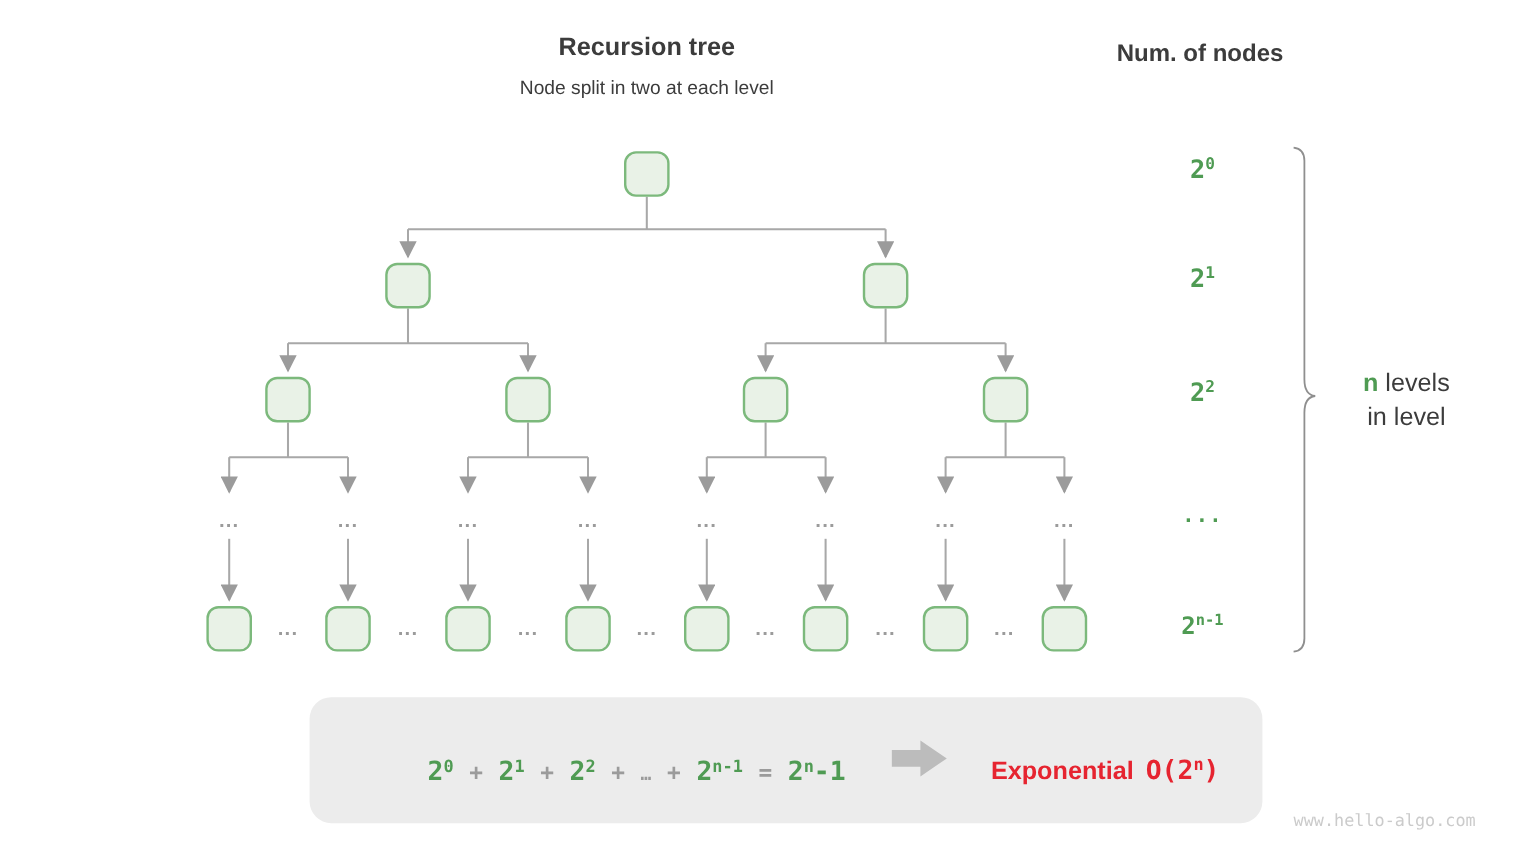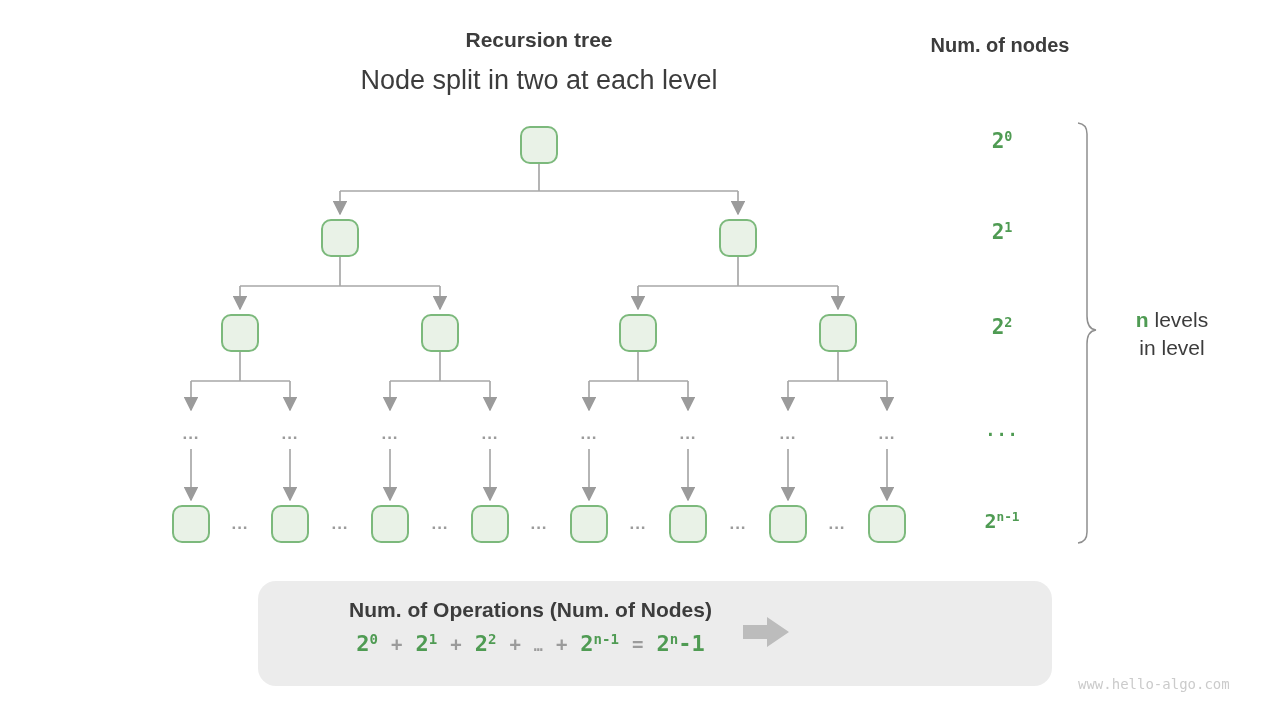--- a/index.html
+++ b/index.html
@@ -11,21 +11,21 @@
     overflow: hidden;
     color: #3c3c3c;
   }
   .abs { position: absolute; }
   .cx { transform: translateX(-50%); }
 
   .page-title {
     font-size: 21px; font-weight: bold; color: #3c3c3c; white-space: nowrap;
   }
   .page-subtitle {
-    font-size: 27px; color: #3c3c3c; white-space: nowrap;
+    font-size: 16px; color: #3c3c3c; white-space: nowrap;
   }
   .right-header {
     font-size: 20px; font-weight: bold; color: #3c3c3c;
     line-height: 29px; white-space: nowrap;
   }
 
   svg.layer { position:absolute; left:0; top:0; width:1280px; height:720px; }
 
   .node {
     position: absolute; width: 38px; height: 38px;
@@ -190,35 +190,37 @@
 <div class="lvl-label" style="left:967px; top:509px; font-size:20px;">
   <span>2</span><sup>n-1</sup>
 </div>
 
 <div class="brace-label" style="left:1112px; top:306px; width:120px;">
   <div><span class="n-green">n</span><span> levels</span></div>
   <div>in level</div>
 </div>
 
 <div class="summary-box">
-  <div class="box-title" style="left:0; top:17px; width:545px;">Num. of Operations (Num. of Nodes)</div>
 
   <div class="formula" style="left:0; top:50px; width:545px;">
     <span class="term"><span>2</span><sup>0</sup></span>
     <span class="op">+</span>
     <span class="term"><span>2</span><sup>1</sup></span>
     <span class="op">+</span>
     <span class="term"><span>2</span><sup>2</sup></span>
     <span class="op">+</span>
     <span class="ell">…</span>
     <span class="op">+</span>
     <span class="term"><span>2</span><sup>n-1</sup></span>
     <span class="op">=</span>
     <span class="term"><span>2</span><sup>n</sup><span>-1</span></span>
   </div>
 
   <svg width="48" height="36" style="position:absolute; left:485px; top:33px;">
     <polygon points="0,11 24,11 24,3 46,18 24,33 24,25 0,25" fill="#bcbcbc"></polygon>
   </svg>
 
+  <div class="tc-value" style="left:540px; top:49px; width:246px;">
+    <span>Exponential</span><span class="big-o"><span>O(</span><span>2</span><sup>n</sup><span>)</span></span>
+  </div>
 </div>
 
 <div class="watermark">www.hello-algo.com</div>
 
 </body></html>

